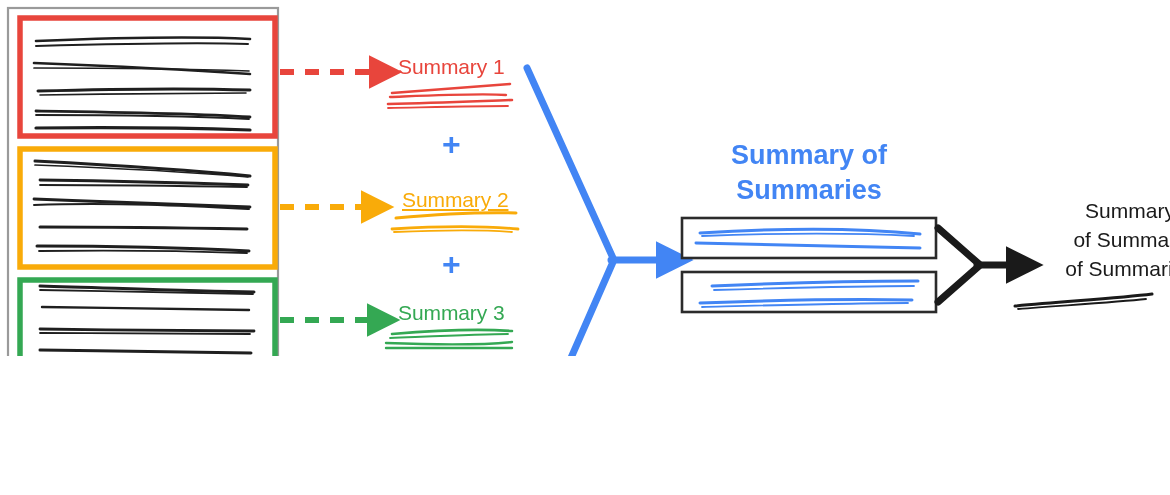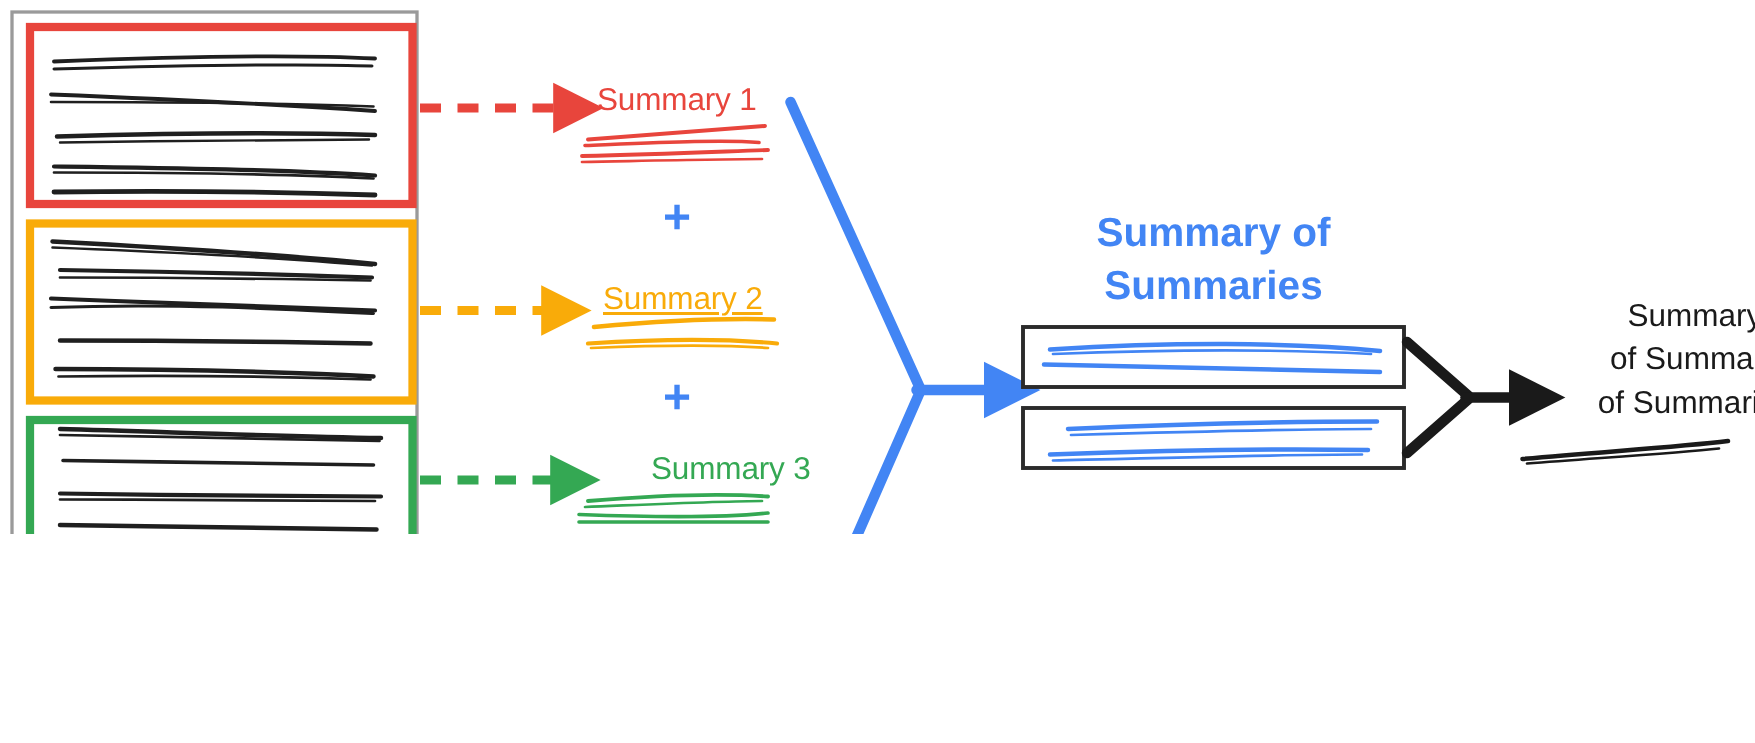--- a/index.html
+++ b/index.html
@@ -160,21 +160,21 @@
     </g>
 
     <g fill="none" stroke="#1a1a1a" stroke-linecap="round">
       <path d="M1015,306 C1070,301 1120,298 1152,294" stroke-width="3.0"></path>
       <path d="M1018,309 C1070,305 1118,302 1146,299" stroke-width="1.8"></path>
     </g>
   </svg>
 
   <div class="lbl sum-lbl" style="left:398px;top:55px;color:#E8453C;">Summary 1</div>
   <div class="lbl sum-lbl" style="left:402px;top:188px;color:#F9AB09;text-decoration:underline;">Summary 2</div>
-  <div class="lbl sum-lbl" style="left:398px;top:301px;color:#34A853;margin-left:36px;">Summary 3</div>
+  <div class="lbl sum-lbl" style="left:398px;top:301px;color:#34A853;">Summary 3</div>
 
   <div class="lbl" style="left:442px;top:128px;color:#4285F4;font-size:32px;font-weight:700;line-height:32px;">+</div>
   <div class="lbl" style="left:442px;top:248px;color:#4285F4;font-size:32px;font-weight:700;line-height:32px;">+</div>
 
   <div class="lbl sos-lbl" style="left:679px;top:138px;">Summary of</div>
   <div class="lbl sos-lbl" style="left:679px;top:173px;">Summaries</div>
 
   <div class="lbl final-lbl" style="left:1030px;top:196px;">Summary</div>
   <div class="lbl final-lbl" style="left:1030px;top:225px;">of Summary</div>
   <div class="lbl final-lbl" style="left:1030px;top:254px;">of Summaries</div>

